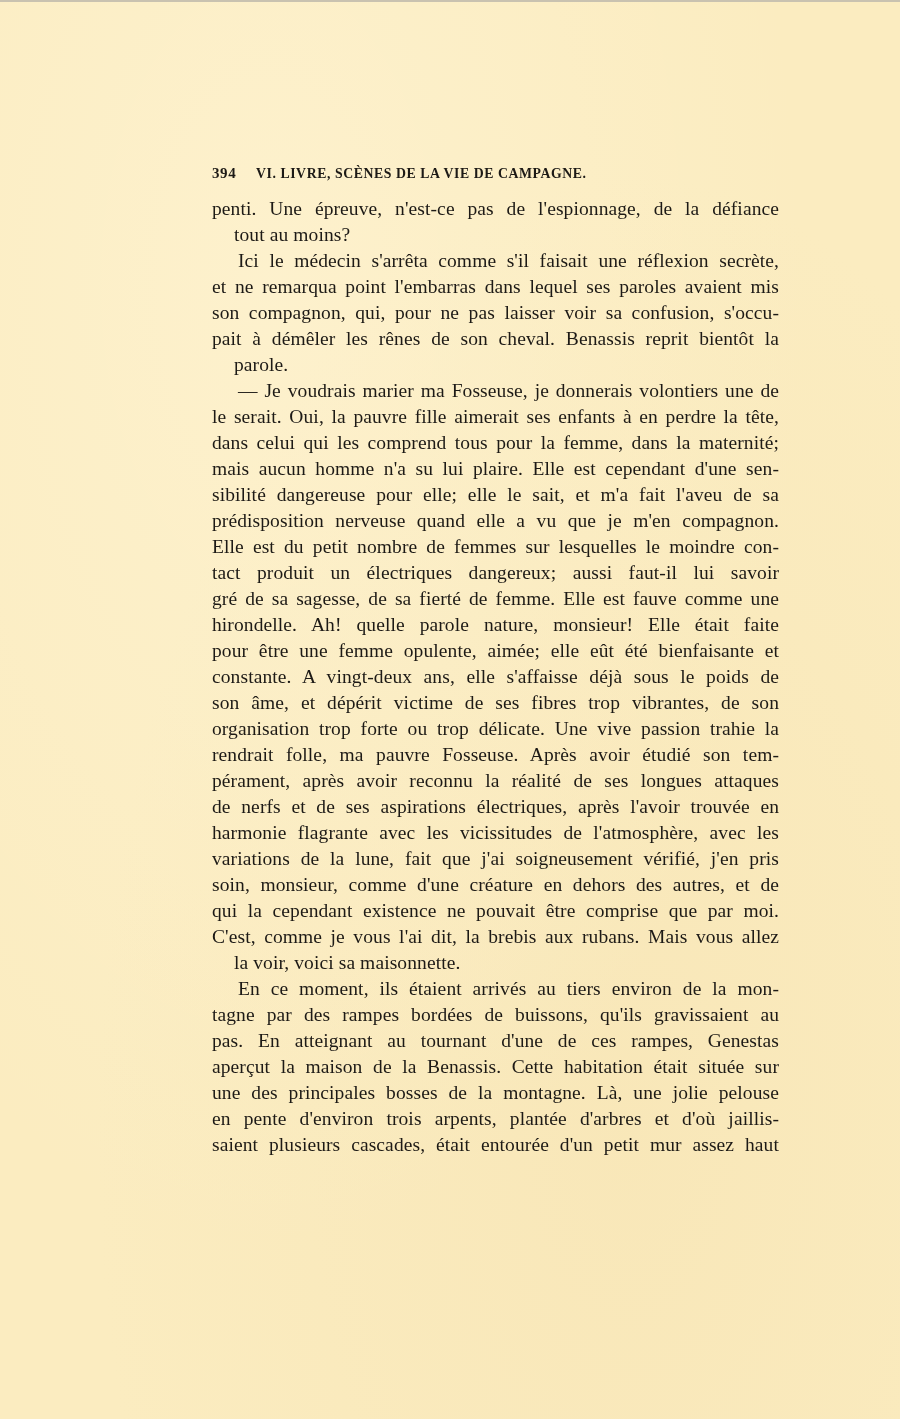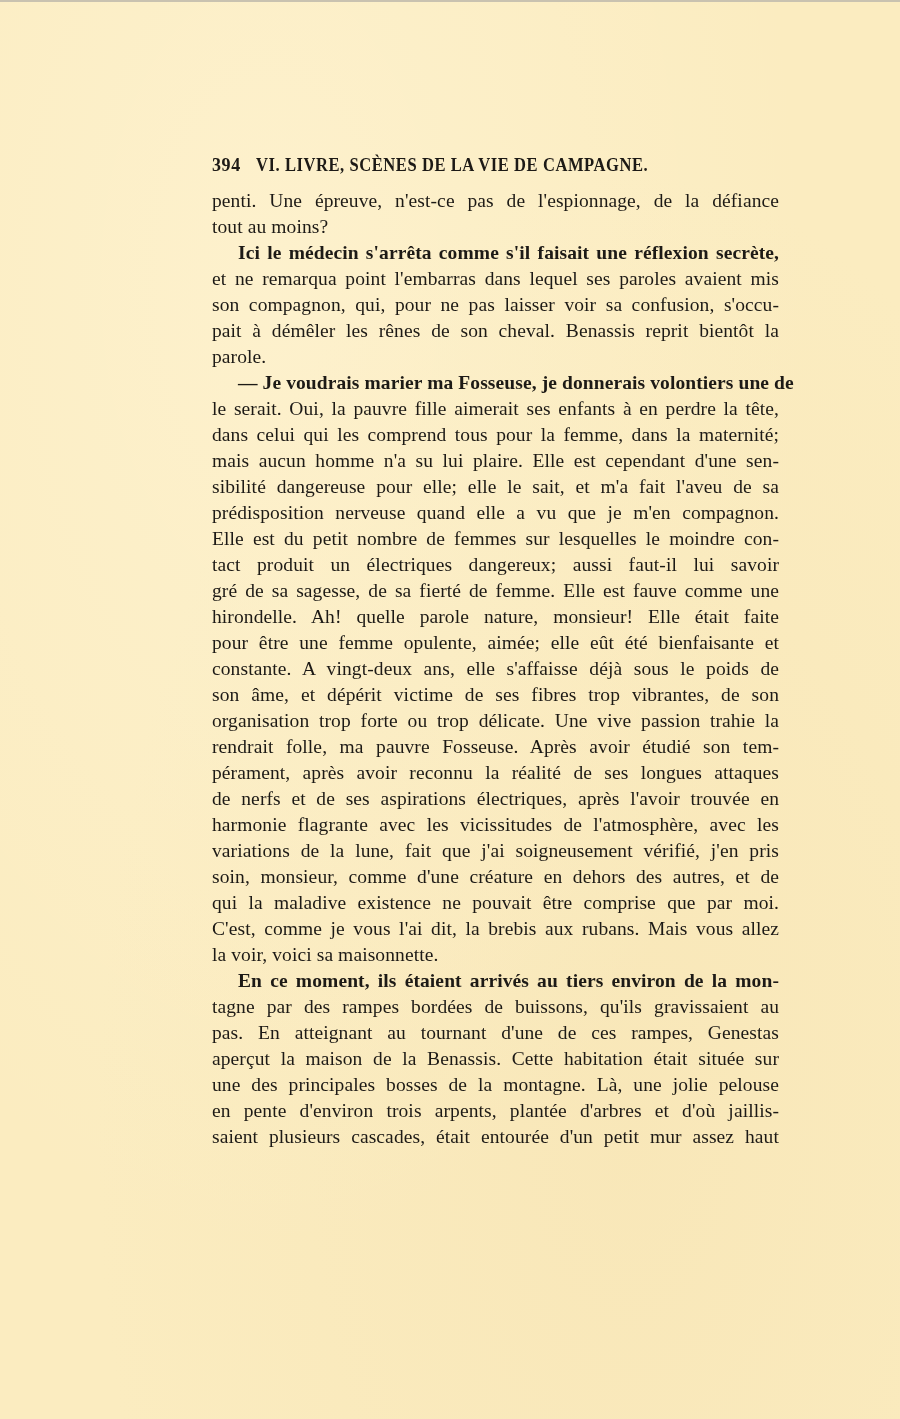--- a/index.html
+++ b/index.html
@@ -26,25 +26,26 @@
     }
     .page {
       position: absolute;
       left: 212px;
       top: 152px;
       width: 567px;
     }
     .running-head {
       position: relative;
       height: 26px;
-      font-size: 18px;
+      font-size: 15px;
       font-weight: bold;
       letter-spacing: 0.6px;
       line-height: 26px;
       white-space: nowrap;
+      margin-top: 8px;
     }
     .running-head .folio {
       position: absolute;
       left: 0;
       top: 0;
     }
     .running-head .title {
       position: absolute;
       left: 44px;
       top: 0;
@@ -59,24 +60,24 @@
       height: 26px;
       line-height: 26px;
       font-size: 19.5px;
       white-space: nowrap;
       text-align: justify;
       text-align-last: justify;
       letter-spacing: 0.1px;
     }
     .line.last {
       text-align-last: left;
+      margin-left: 22px;
     }
     .line.indent {
       padding-left: 26px;
-      font-weight: bold;
     }
     .line .it {
     }
   </style>
 </head>
 <body>
 
 <div class="top-edge"></div>
 
 <div class="page">
@@ -105,21 +106,21 @@
       <div class="line"><span>pour être une femme opulente, aimée; elle eût été bienfaisante et</span></div>
       <div class="line"><span>constante. A vingt-deux ans, elle s'affaisse déjà sous le poids de</span></div>
       <div class="line"><span>son âme, et dépérit victime de ses fibres trop vibrantes, de son</span></div>
       <div class="line"><span>organisation trop forte ou trop délicate. Une vive passion trahie la</span></div>
       <div class="line"><span>rendrait folle, ma pauvre Fosseuse. Après avoir étudié son tem-</span></div>
       <div class="line"><span>pérament, après avoir reconnu la réalité de ses longues attaques</span></div>
       <div class="line"><span>de nerfs et de ses aspirations électriques, après l'avoir trouvée en</span></div>
       <div class="line"><span>harmonie flagrante avec les vicissitudes de l'atmosphère, avec les</span></div>
       <div class="line"><span>variations de la lune, fait que j'ai soigneusement vérifié, j'en pris</span></div>
       <div class="line"><span>soin, monsieur, comme d'une créature en dehors des autres, et de</span></div>
-      <div class="line"><span>qui la maladive existence ne pouvait être comprise que par moi.</span></div>
+      <div class="line"><span>qui la cependant existence ne pouvait être comprise que par moi.</span></div>
       <div class="line"><span>C'est, comme je vous l'ai dit, la brebis aux rubans. Mais vous allez</span></div>
       <div class="line last"><span>la voir, voici sa maisonnette.</span></div>
       <div class="line indent"><span>En ce moment, ils étaient arrivés au tiers environ de la mon-</span></div>
       <div class="line"><span>tagne par des rampes bordées de buissons, qu'ils gravissaient au</span></div>
       <div class="line"><span>pas. En atteignant au tournant d'une de ces rampes, Genestas</span></div>
       <div class="line"><span>aperçut la maison de la Benassis. Cette habitation était située sur</span></div>
       <div class="line"><span>une des principales bosses de la montagne. Là, une jolie pelouse</span></div>
       <div class="line"><span>en pente d'environ trois arpents, plantée d'arbres et d'où jaillis-</span></div>
       <div class="line"><span>saient plusieurs cascades, était entourée d'un petit mur assez haut</span></div>
     </div>

